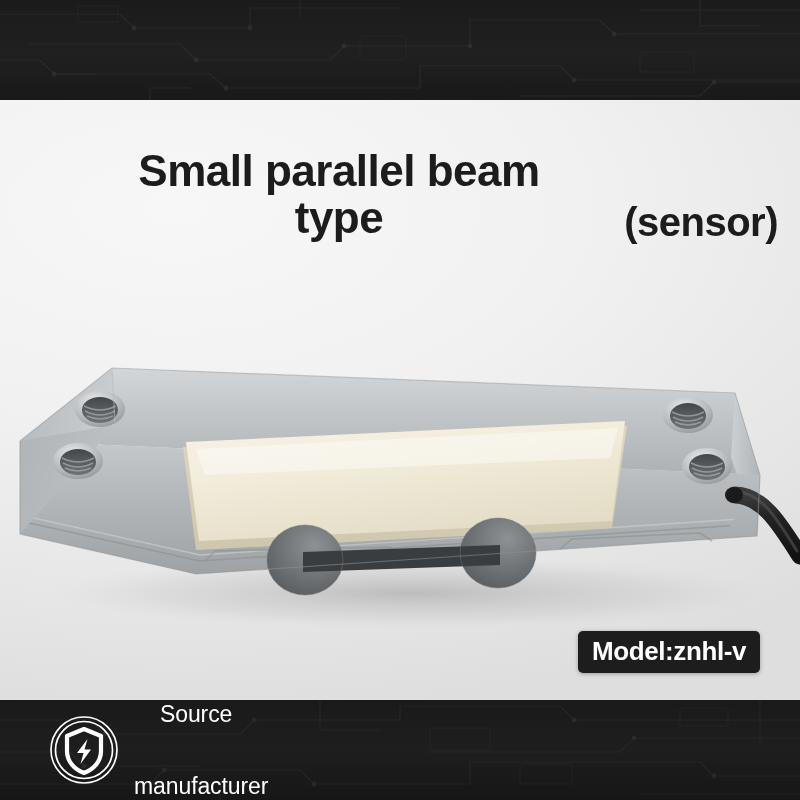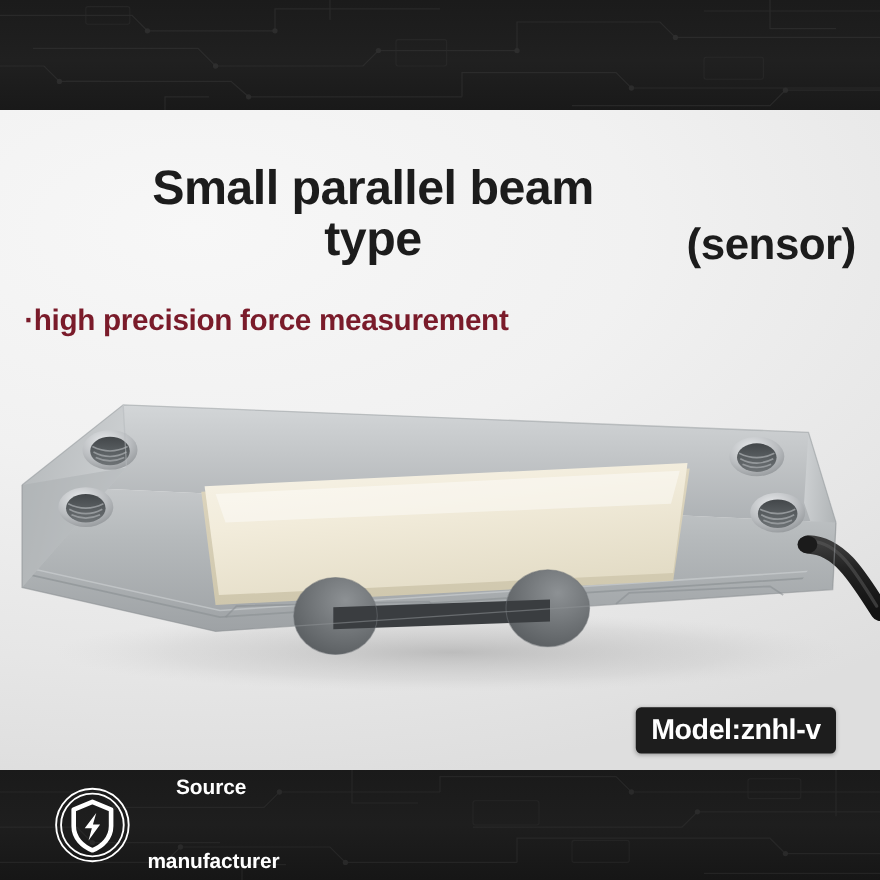--- a/index.html
+++ b/index.html
@@ -100,21 +100,20 @@
     padding: 7px 14px 9px 14px;
     background: #1d1d1d;
     border-radius: 5px;
     color: #ffffff;
     font-size: 26px;
     font-weight: 700;
     letter-spacing: -0.4px;
     line-height: 1;
     white-space: nowrap;
     box-shadow: 0 1px 4px rgba(0,0,0,.30);
-    margin-top: 12px;
   }
 
   
   #footer {
     position: absolute;
     left: 0; top: 700px;
     width: 800px; height: 100px;
     background:
       linear-gradient(180deg, #1a1a1a 0%, #1e1e1e 50%, #161616 100%);
     overflow: hidden;
@@ -124,22 +123,22 @@
     left: 48px;
     top: 12px;
     display: flex;
     align-items: center;
     gap: 14px;
     height: 76px;
   }
   #brand-mark { flex: 0 0 auto; }
   #brand-text {
     color: #ffffff;
-    font-size: 19px;
-    font-weight: 700;
+    font-size: 23px;
+    font-weight: 400;
     line-height: 1.22;
     letter-spacing: -0.1px;
   }
   #brand-text .l1 { display: block; padding-left: 26px; }
   #brand-text .l2 { display: block; margin-top: 44px; }
 </style>
 </head>
 <body>
 
 <div id="page">
@@ -182,21 +181,20 @@
 
   <div id="stage">
 
     <div id="sensor-word">(sensor)</div>
 
     <div id="headline">
       <div class="title-line">Small parallel beam</div>
       <div class="title-line">type</div>
     </div>
 
-    <div id="subtitle">·high precision force measurement</div>
 
     <div id="product">
       <svg width="800" height="320" viewBox="0 0 800 320">
         <defs>
 
           <linearGradient id="gTop" x1="0" y1="0" x2="0" y2="1">
             <stop offset="0%" stop-color="#d3d6d8"></stop>
             <stop offset="45%" stop-color="#c2c5c7"></stop>
             <stop offset="100%" stop-color="#adb1b4"></stop>
           </linearGradient>

